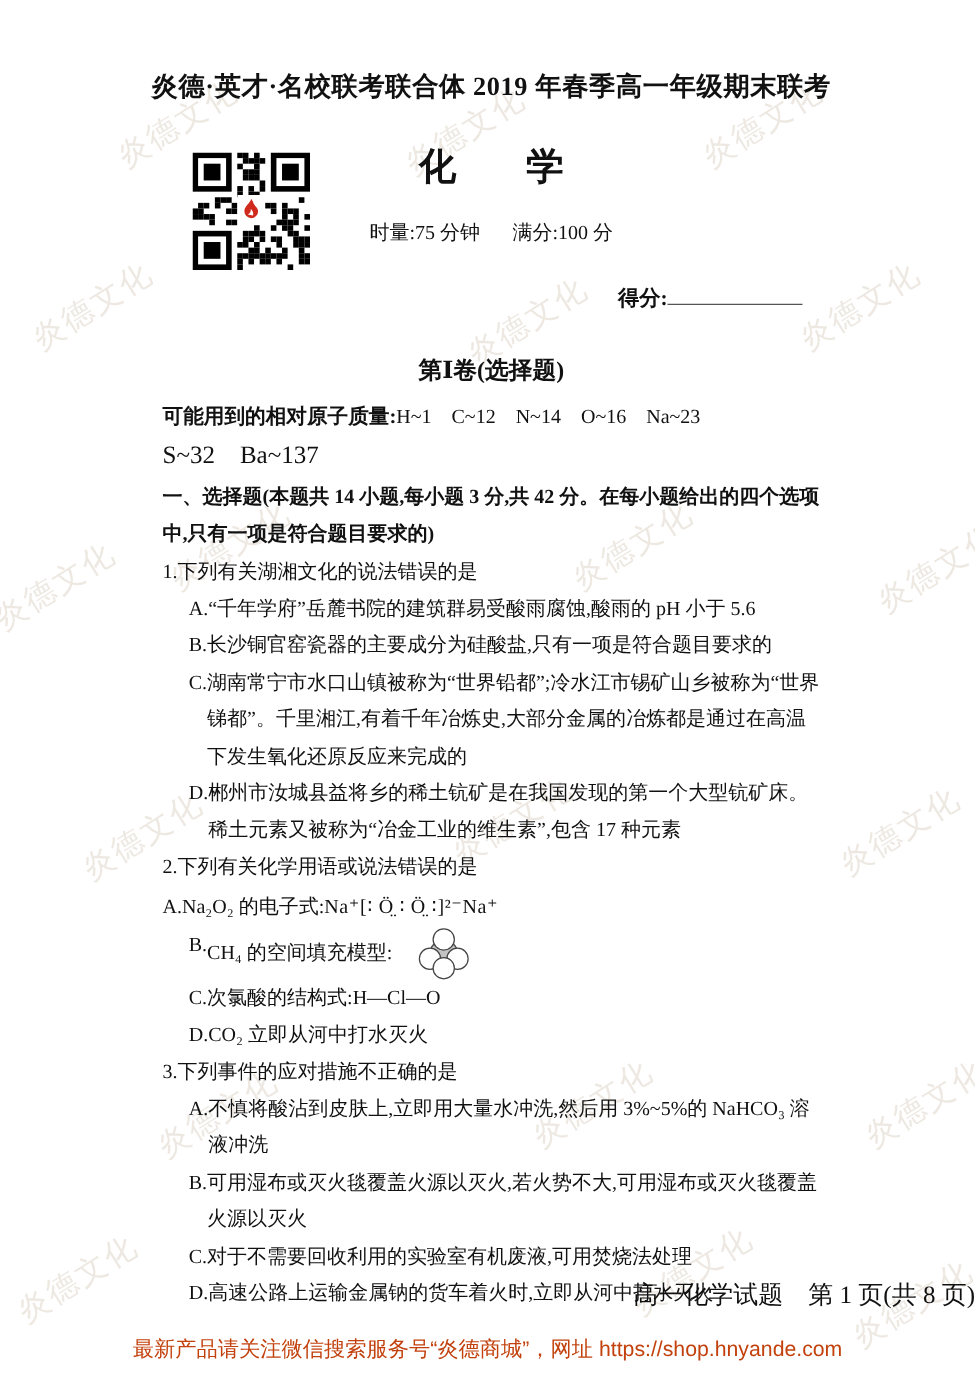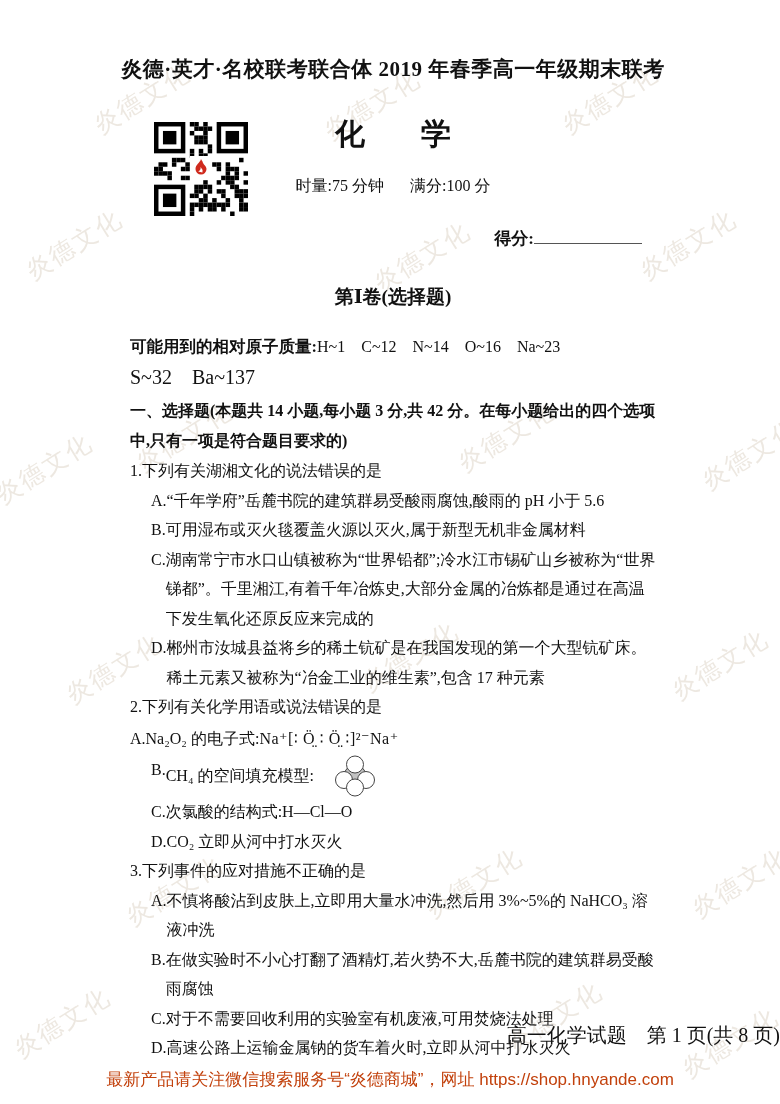--- a/index.html
+++ b/index.html
@@ -27,21 +27,21 @@
     position:absolute;left:36px;top:34px;width:22px;height:24px;background:#fff;
     display:flex;align-items:center;justify-content:center;
   }
   .subject-title{text-align:center;font-size:30px;font-weight:bold;padding-top:6px;line-height:40px;}
   .subject-title .gap{display:inline-block;width:56px;}
   .exam-info{text-align:center;font-size:16px;margin-top:22px;}
   .exam-info .sep{display:inline-block;width:26px;}
   .score-row{text-align:right;font-size:17px;font-weight:bold;margin-top:15px;padding-right:14px;}
   .score-line{display:inline-block;width:108px;border-bottom:1.5px solid #555;height:15px;}
   .section-title{text-align:center;font-size:19px;font-weight:bold;margin-top:34px;line-height:26px;}
-  .atomic{font-size:16px;margin-top:22px;line-height:30px;}
+  .atomic{font-size:16px;margin-top:8px;line-height:30px;}
   .atomic .label{font-weight:bold;font-size:16.5px;}
   .atomic-line2{text-align:left;font-size:20px;line-height:30px;}
   .instructions{font-weight:bold;font-size:16px;line-height:30px;margin-top:4px;}
   .question{font-size:16px;line-height:29.5px;}
   .stem{display:flex;}
   .qnum{flex:0 0 auto;}
   .option{display:flex;padding-left:21px;}
   .olabel{flex:0 0 auto;}
   .otext{flex:1 1 auto;}
   .opt-formula{padding:2px 0;}
@@ -237,21 +237,21 @@
       <div class="stem">
         <span class="qnum">1.</span>
           <span>下列有关湖湘文化的说法错误的是</span>
       </div>
       <div class="option">
         <span class="olabel">A.</span>
           <span class="otext">“千年学府”岳麓书院的建筑群易受酸雨腐蚀,酸雨的 pH 小于 5.6</span>
       </div>
       <div class="option">
         <span class="olabel">B.</span>
-          <span class="otext">可用湿布或灭火毯覆盖火源以灭火,属于新型无机非金属材料</span>
+          <span class="otext">长沙铜官窑瓷器的主要成分为硅酸盐,只有一项是符合题目要求的</span>
       </div>
       <div class="option">
         <span class="olabel">C.</span>
           <span class="otext">湖南常宁市水口山镇被称为“世界铅都”;冷水江市锡矿山乡被称为“世界锑都”。千里湘江,有着千年冶炼史,大部分金属的冶炼都是通过在高温下发生氧化还原反应来完成的</span>
       </div>
       <div class="option">
         <span class="olabel">D.</span>
           <span class="otext">郴州市汝城县益将乡的稀土钪矿是在我国发现的第一个大型钪矿床。稀土元素又被称为“冶金工业的维生素”,包含 17 种元素</span>
       </div>
     </div>
@@ -292,21 +292,21 @@
       <div class="stem">
         <span class="qnum">3.</span>
           <span>下列事件的应对措施不正确的是</span>
       </div>
       <div class="option">
         <span class="olabel">A.</span>
           <span class="otext">不慎将酸沾到皮肤上,立即用大量水冲洗,然后用 3%~5%的 NaHCO₃ 溶液冲洗</span>
       </div>
       <div class="option">
         <span class="olabel">B.</span>
-          <span class="otext">在做实验时不小心打翻了酒精灯,若火势不大,岳麓书院的建筑群易受酸雨腐蚀</span>
+          <span class="otext">可用湿布或灭火毯覆盖火源以灭火,若火势不大,可用湿布或灭火毯覆盖火源以灭火</span>
       </div>
       <div class="option">
         <span class="olabel">C.</span>
           <span class="otext">对于不需要回收利用的实验室有机废液,可用焚烧法处理</span>
       </div>
       <div class="option">
         <span class="olabel">D.</span>
           <span class="otext">高速公路上运输金属钠的货车着火时,立即从河中打水灭火</span>
       </div>
     </div>

